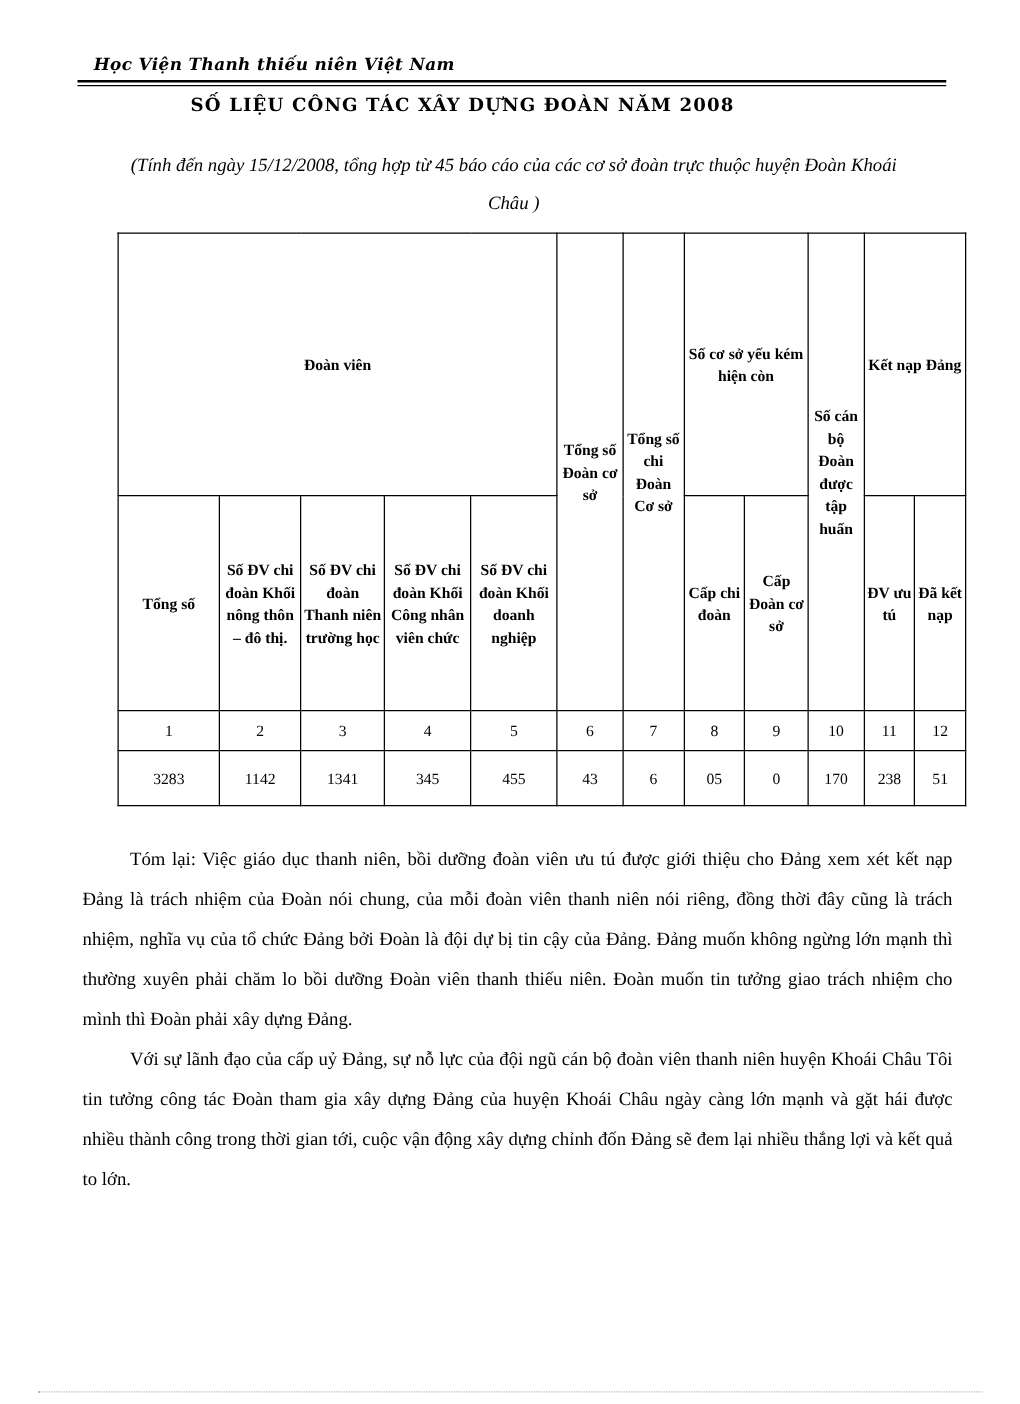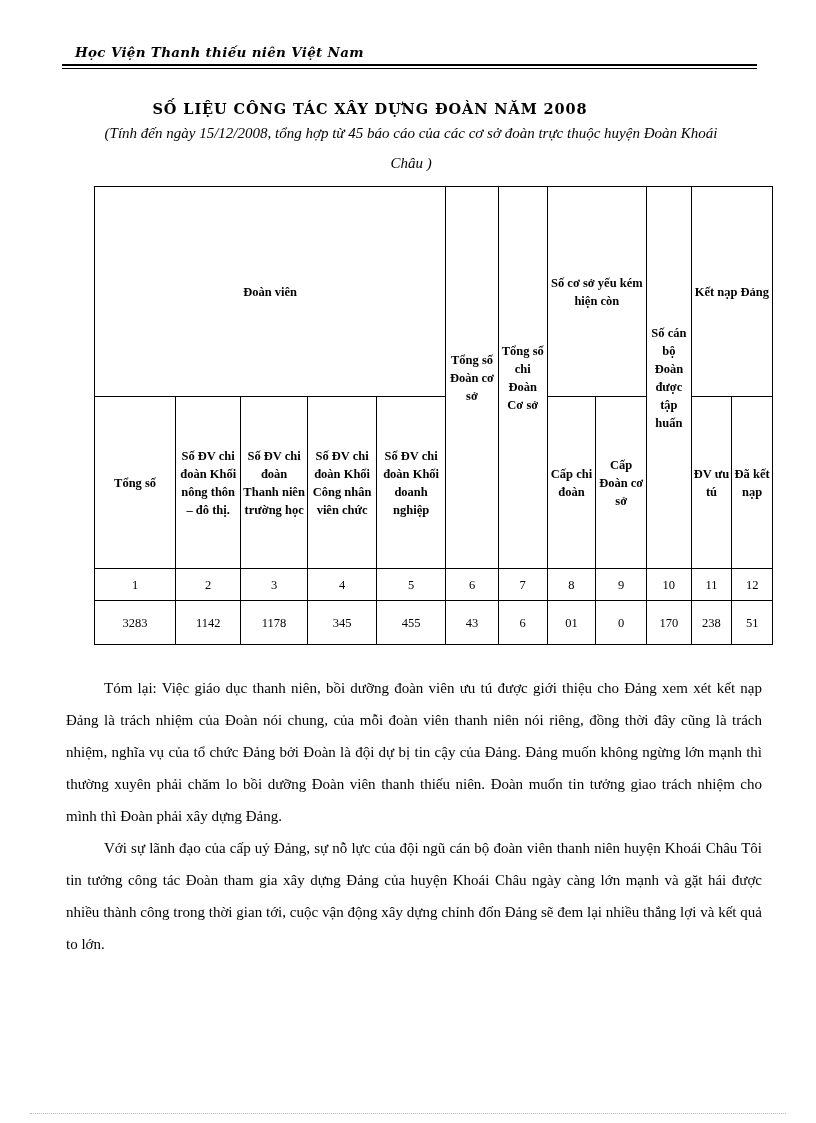--- a/index.html
+++ b/index.html
@@ -42,21 +42,21 @@
   }
   .header-rule-thin {
     border-top: 0.8px solid #000;
     margin-top: 1.6px;
   }
 
   
   .doc-title {
     position: absolute;
     left: 0;
-    top: 100px;
+    top: 76px;
     width: 740px;
     text-align: center;
     font-family: "DejaVu Serif", serif;
     font-weight: bold;
     font-size: 14.5px;
     letter-spacing: 0.9px;
   }
   .doc-subtitle {
     position: absolute;
     left: 96px;
@@ -212,26 +212,26 @@
           <td>7</td>
           <td>8</td>
           <td>9</td>
           <td>10</td>
           <td>11</td>
           <td>12</td>
         </tr>
         <tr class="datarow">
           <td>3283</td>
           <td>1142</td>
-          <td>1178</td>
+          <td>1341</td>
           <td>345</td>
           <td>455</td>
           <td>43</td>
           <td>6</td>
-          <td>01</td>
+          <td>05</td>
           <td>0</td>
           <td>170</td>
           <td>238</td>
           <td>51</td>
         </tr>
       </tbody>
     </table>
   </div>
 
   <div class="body-text">

